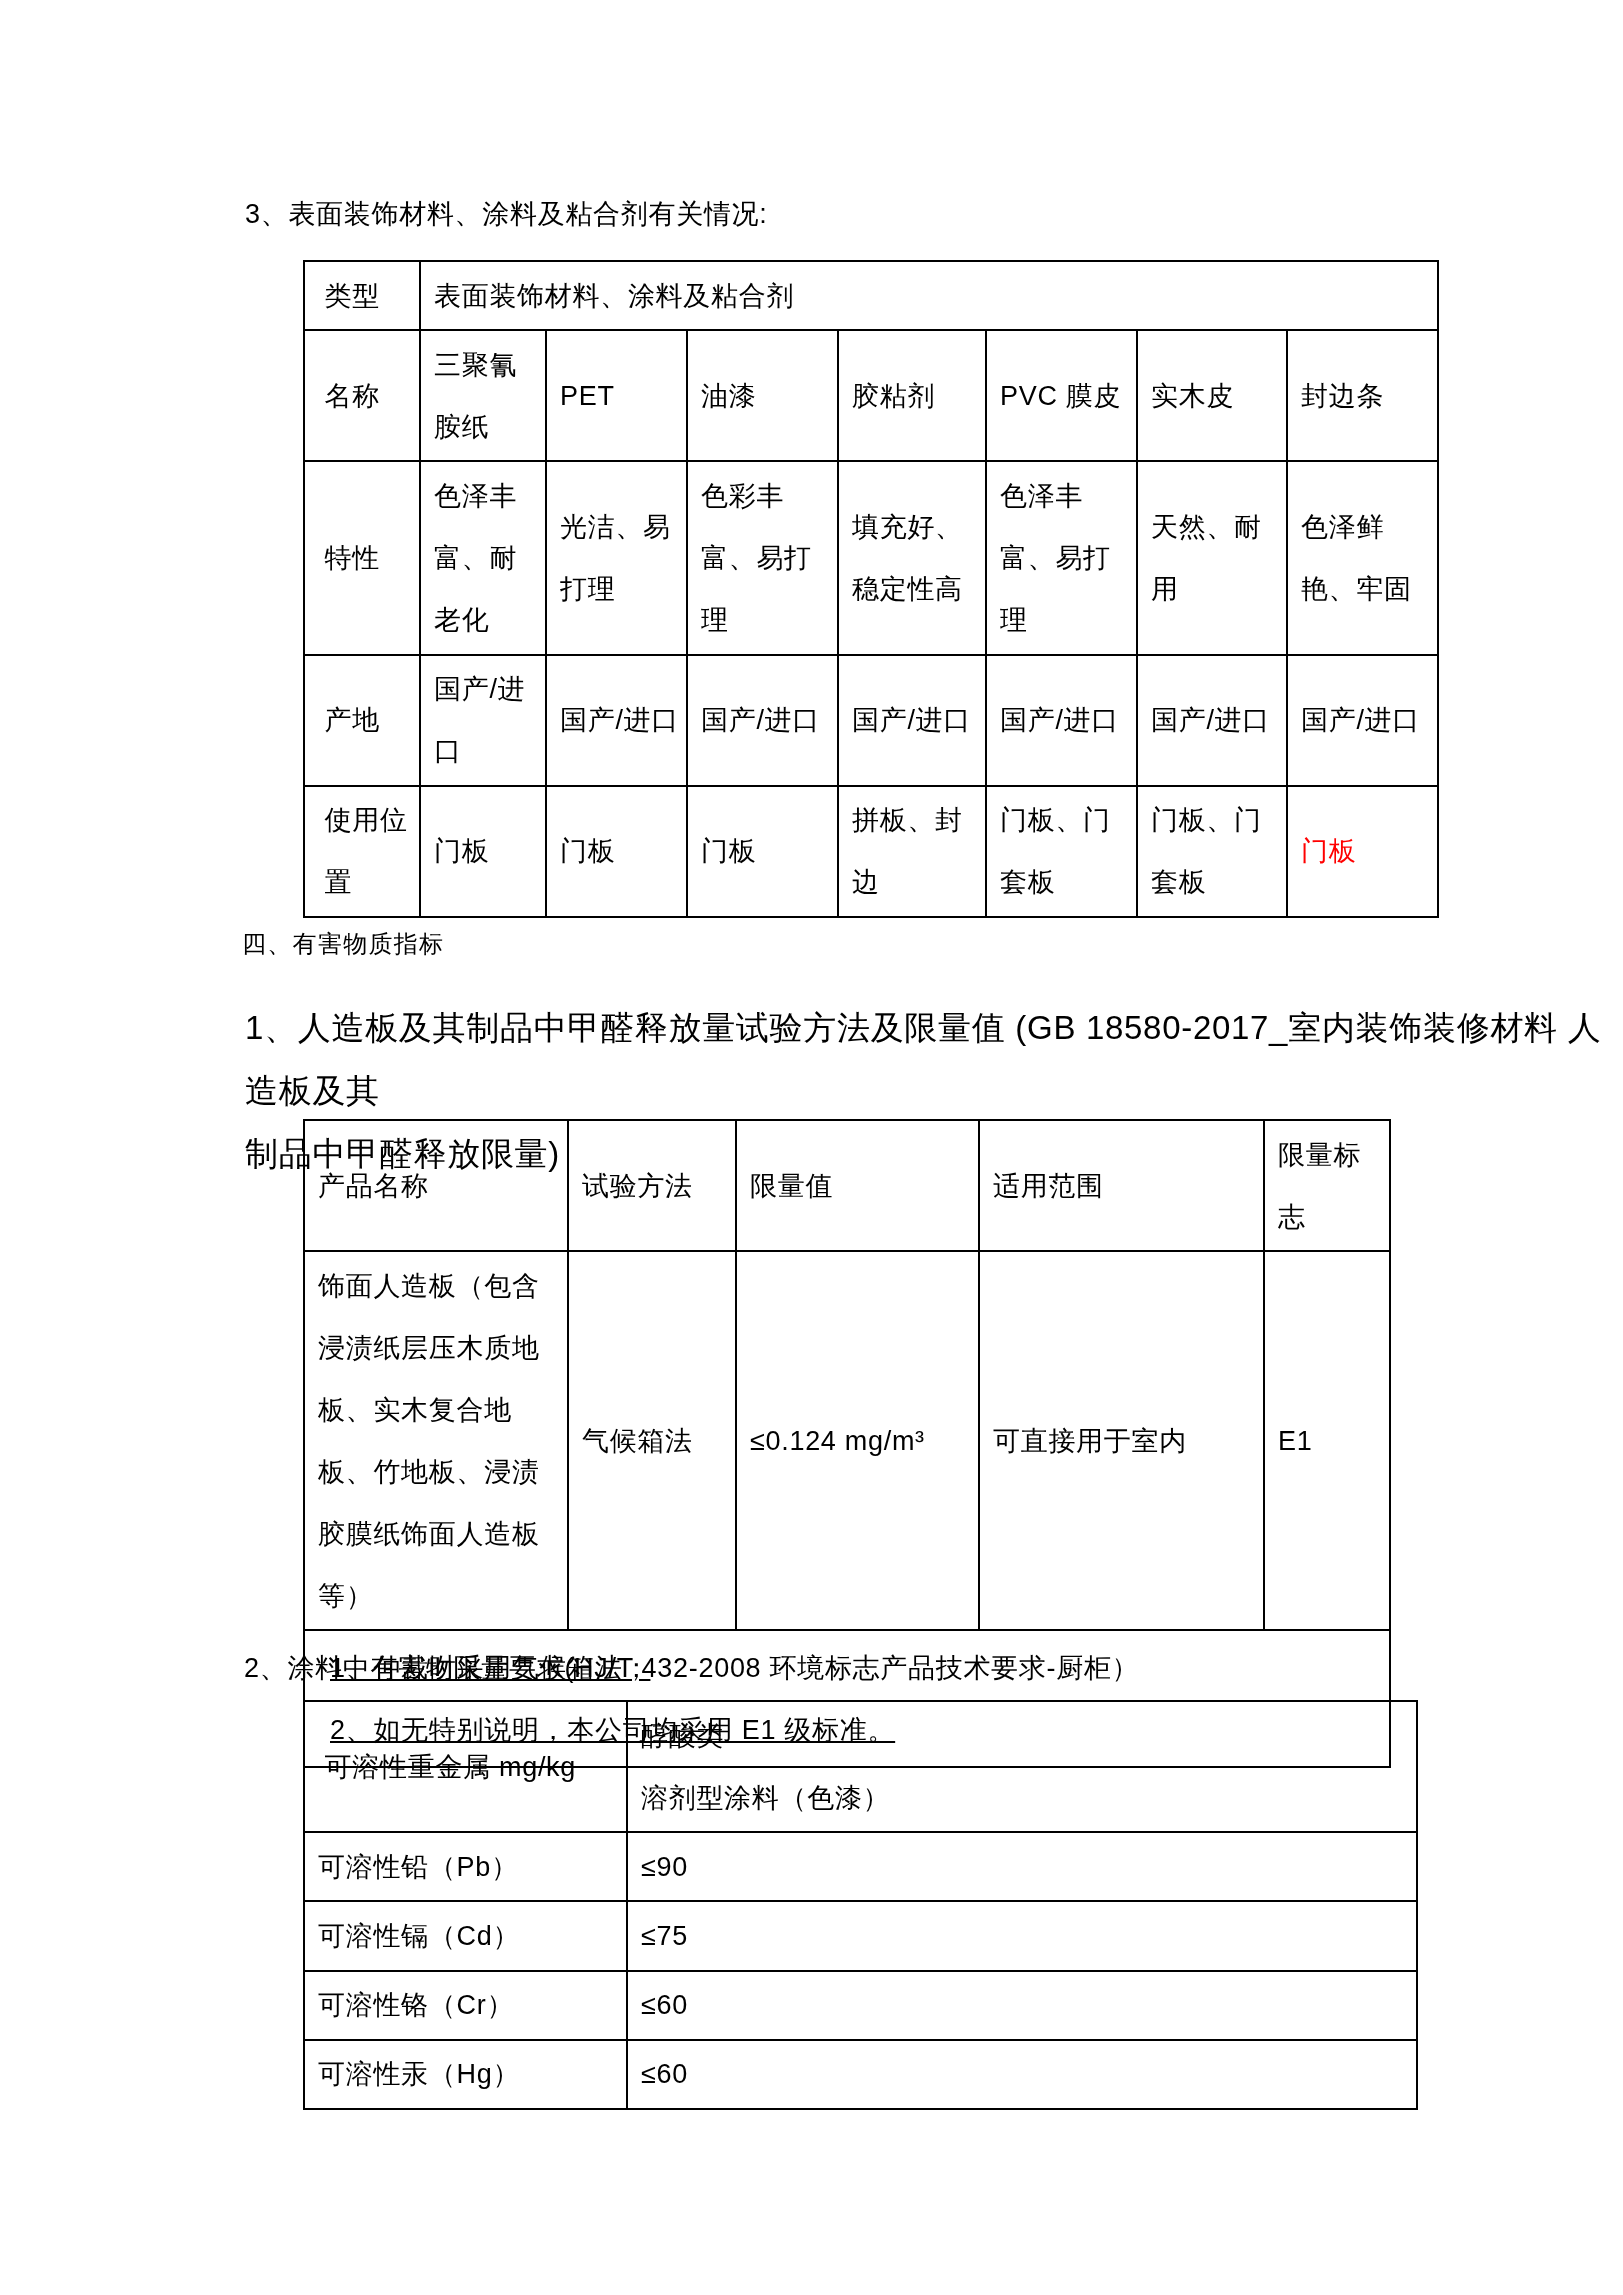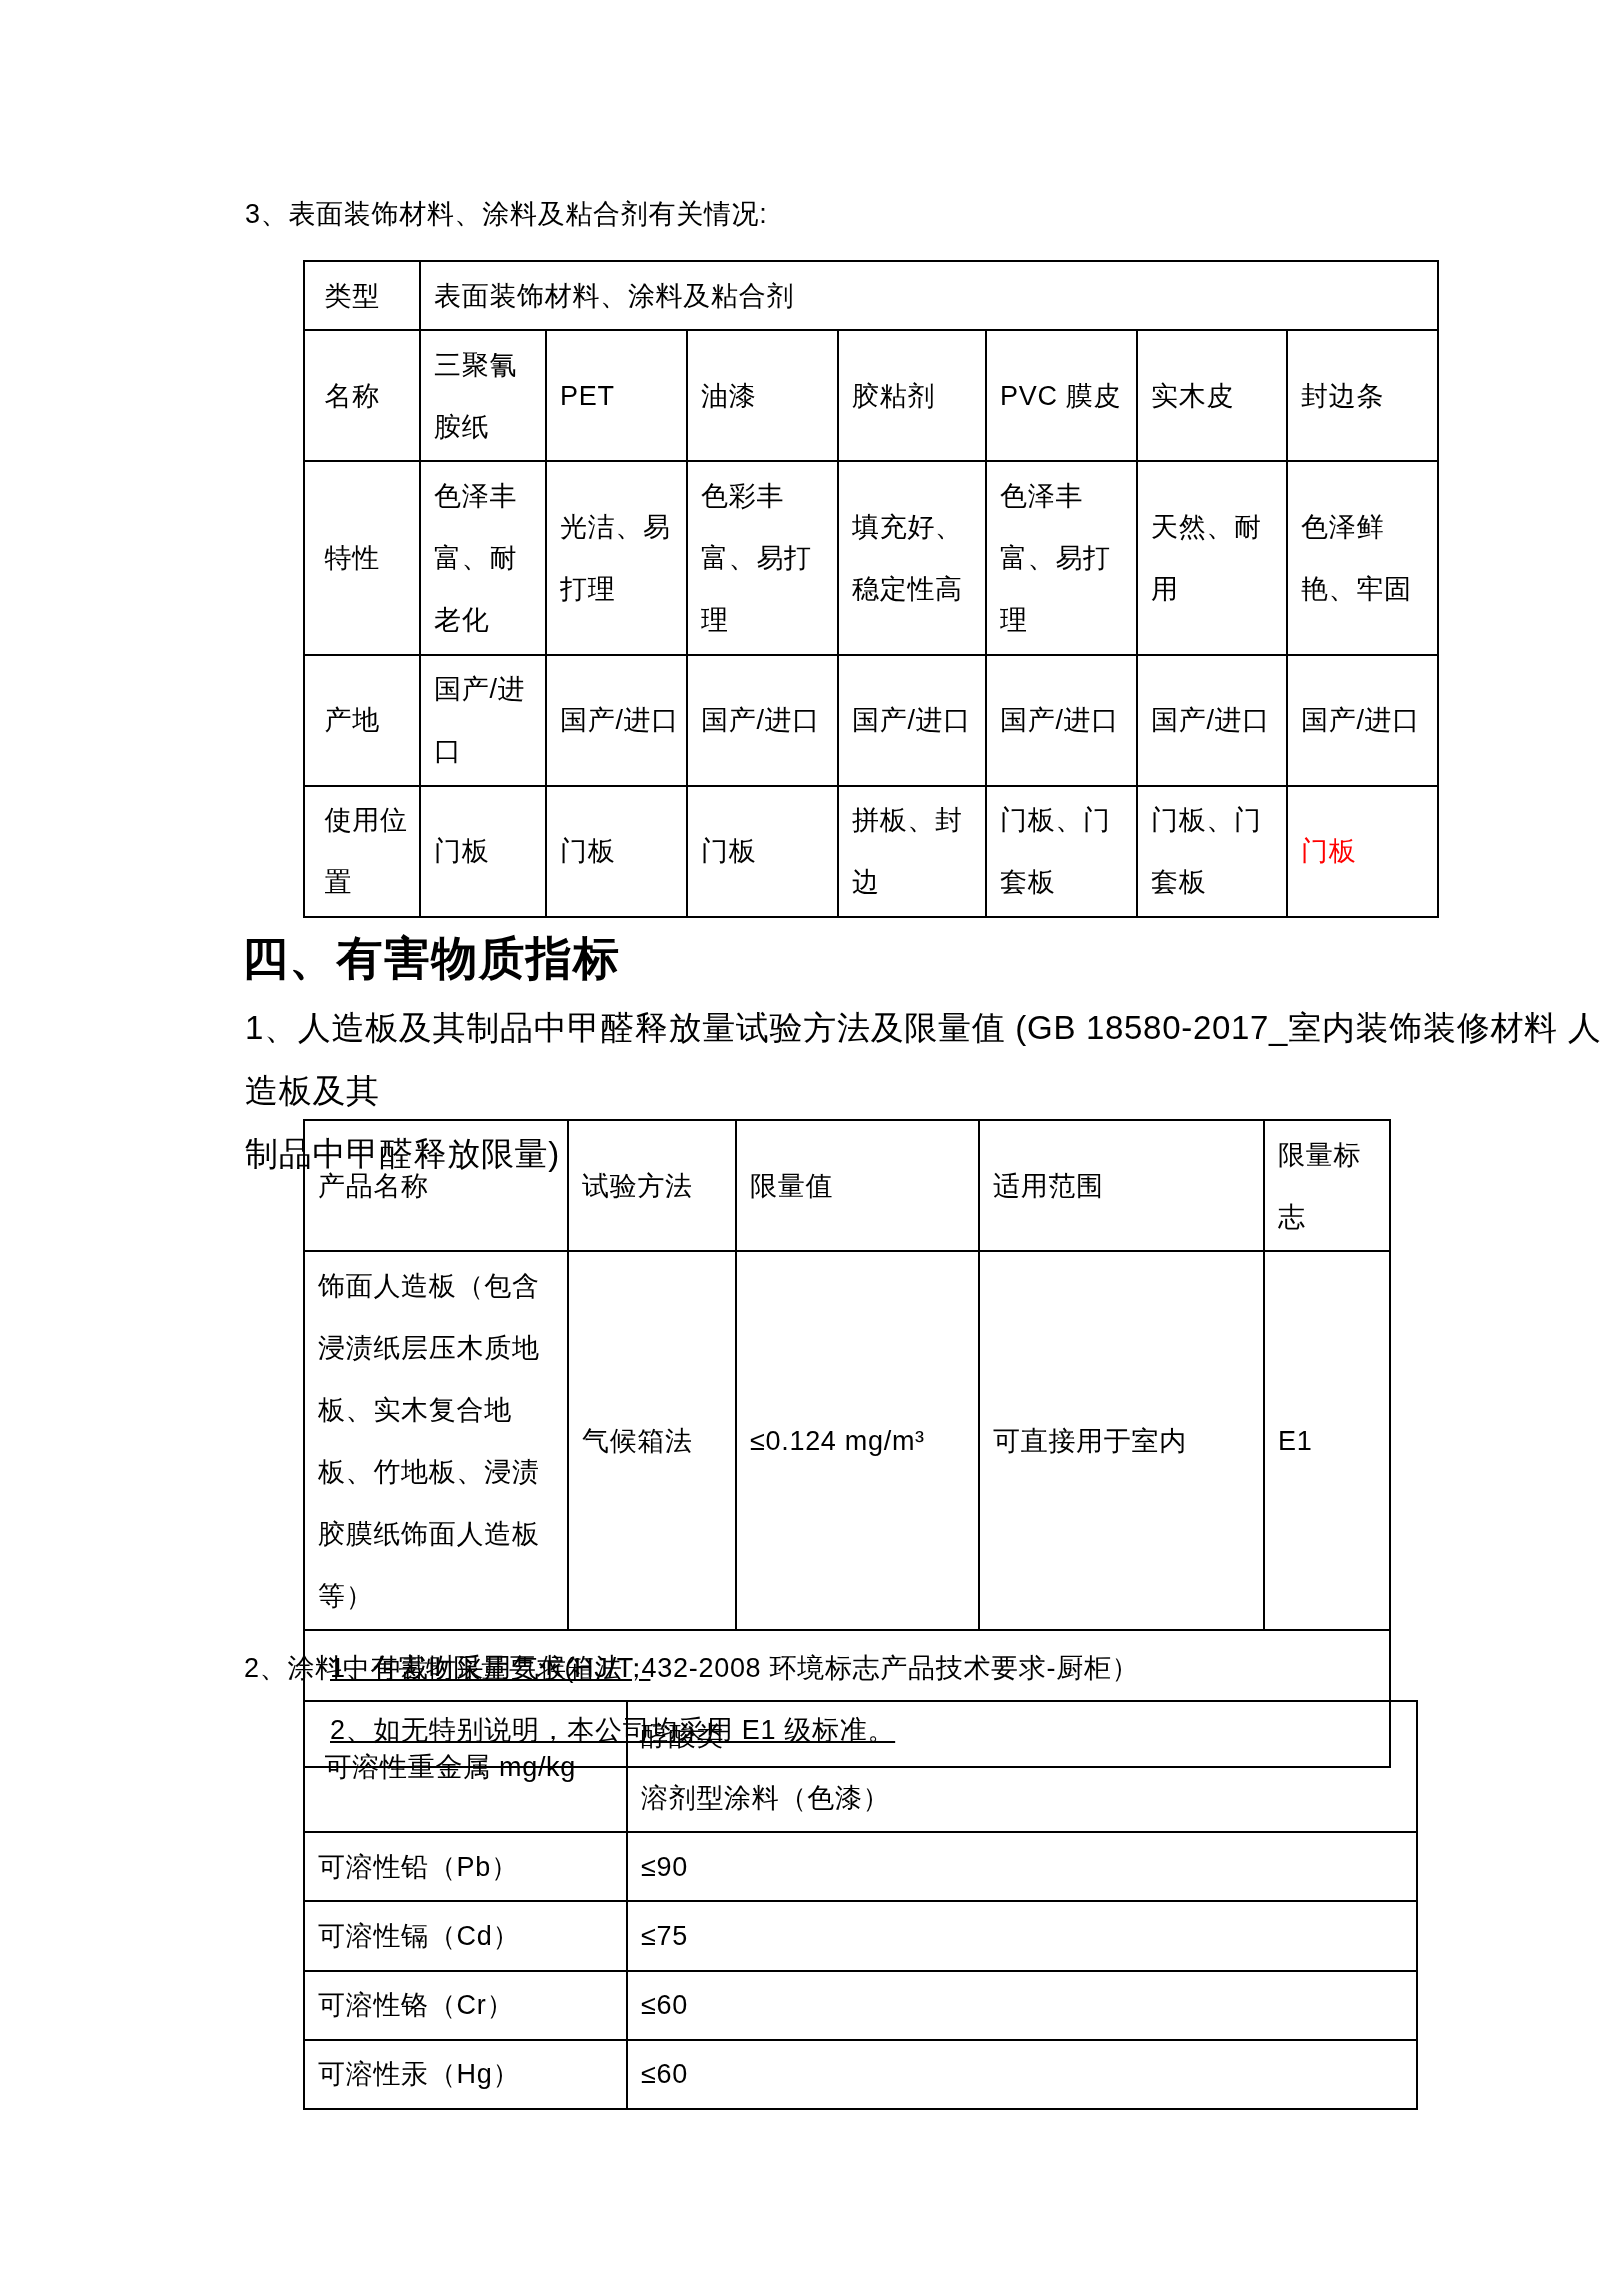--- a/index.html
+++ b/index.html
@@ -10,21 +10,21 @@
     position:relative;
   }
   .heading{
     position:absolute;
     font-size:27px;
     white-space:nowrap;
     letter-spacing:0.7px;
     text-align:right;
   }
   #heading-surface{left:245px;top:196px;}
-  #section4-title{left:242px;top:928px;font-size:46px;font-weight:bold;letter-spacing:1.3px;}
+  #section4-title{left:242px;top:928px;font-size:24px;font-weight:normal;letter-spacing:1.3px;}
   #item1-para{position:absolute;left:245px;top:996px;font-size:33px;line-height:63px;letter-spacing:0.7px;}
   #item1-line2{}
   #item2-heading{left:244px;top:1650px;}
 
   table{
     position:absolute;
     border-collapse:collapse;
     table-layout:fixed;
     font-size:27px;
   }

